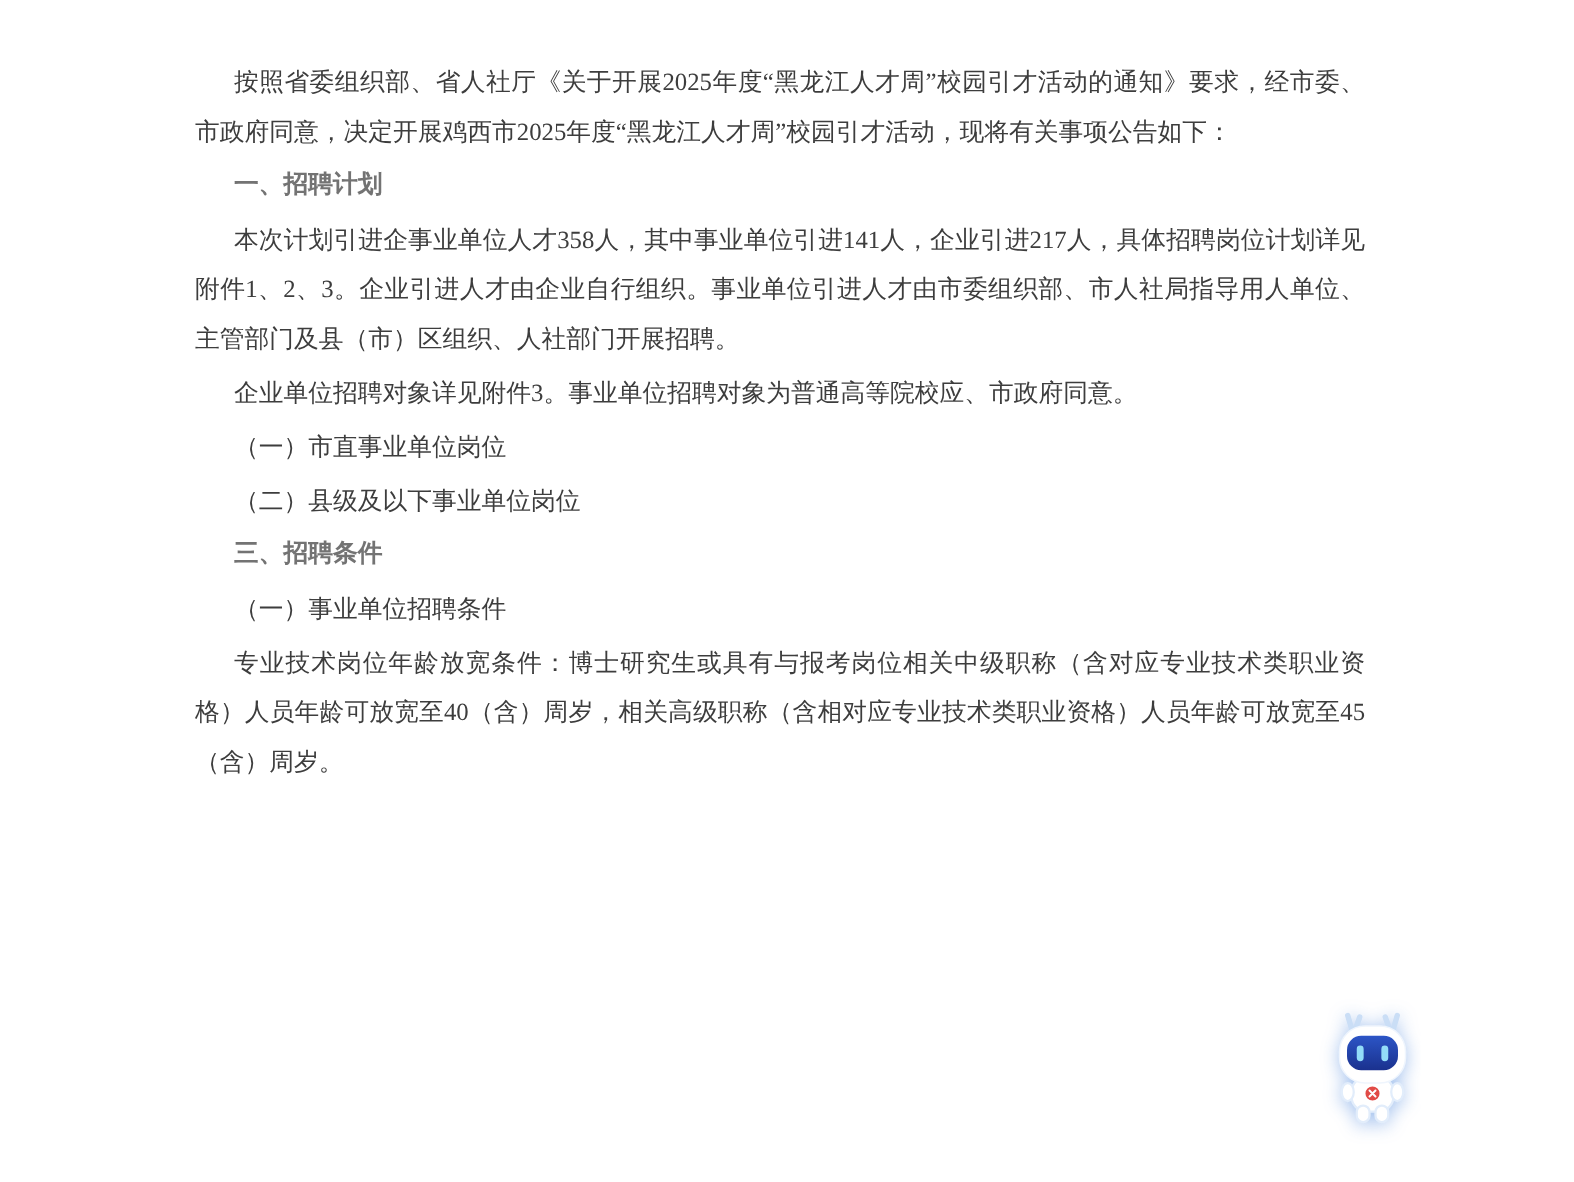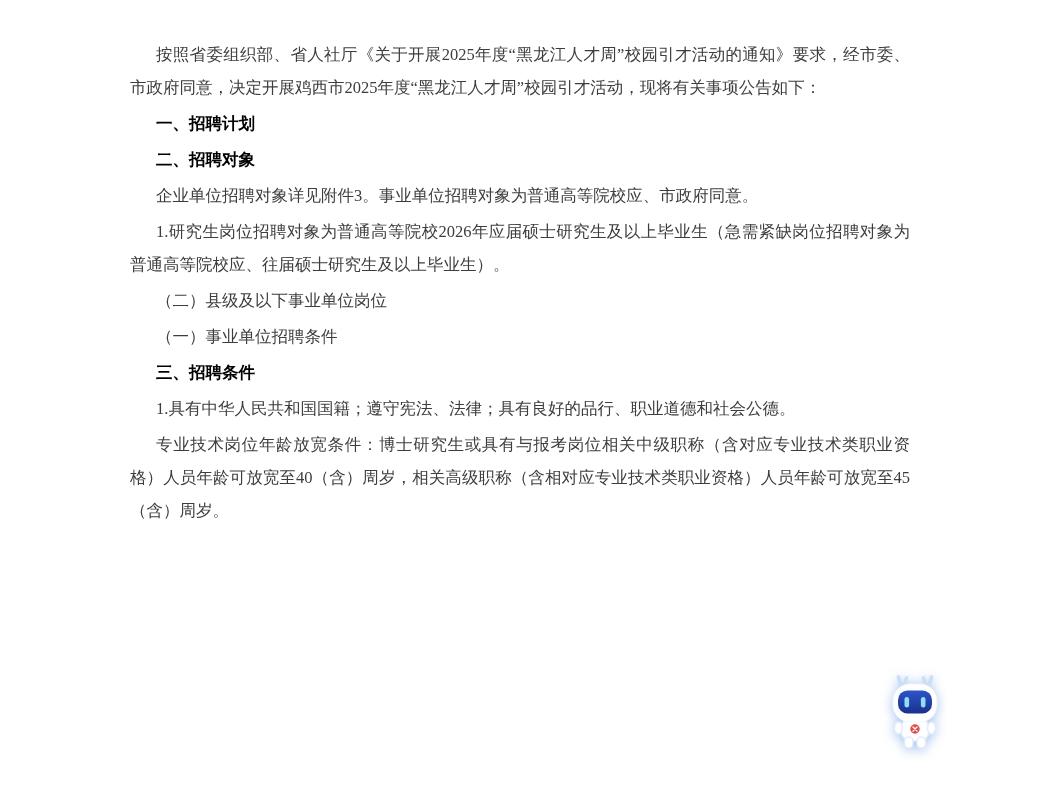--- a/index.html
+++ b/index.html
@@ -26,21 +26,21 @@
     font-size: 16.5px;
     line-height: 33px;
     color: #3d3d3d;
     text-indent: 26px;
     text-align: justify;
     font-family: "Liberation Serif", "DejaVu Serif", serif;
   }
   .para.heading {
     font-family: Liberation Sans, sans-serif;
     font-weight: 700;
-    color: #000000;
+    color: #737373;
   }
   .mascot {
     position: absolute;
     right: 4px;
     bottom: 38px;
     width: 56px;
     height: 78px;
     cursor: pointer;
   }
   .mascot svg {
@@ -49,27 +49,26 @@
   }
 </style>
 </head>
 <body>
 
 <div class="page">
 
   <div class="content">
       <p class="para body">按照省委组织部、省人社厅《关于开展2025年度“黑龙江人才周”校园引才活动的通知》要求，经市委、市政府同意，决定开展鸡西市2025年度“黑龙江人才周”校园引才活动，现将有关事项公告如下：</p>
       <p class="para heading">一、招聘计划</p>
-      <p class="para heading">二、招聘对象</p>
+      <p class="para body">本次计划引进企事业单位人才358人，其中事业单位引进141人，企业引进217人，具体招聘岗位计划详见附件1、2、3。企业引进人才由企业自行组织。事业单位引进人才由市委组织部、市人社局指导用人单位、主管部门及县（市）区组织、人社部门开展招聘。</p>
       <p class="para body">企业单位招聘对象详见附件3。事业单位招聘对象为普通高等院校应、市政府同意。</p>
-      <p class="para body">1.研究生岗位招聘对象为普通高等院校2026年应届硕士研究生及以上毕业生（急需紧缺岗位招聘对象为普通高等院校应、往届硕士研究生及以上毕业生）。</p>
+      <p class="para body">（一）市直事业单位岗位</p>
       <p class="para body">（二）县级及以下事业单位岗位</p>
+      <p class="para heading">三、招聘条件</p>
       <p class="para body">（一）事业单位招聘条件</p>
-      <p class="para heading">三、招聘条件</p>
-      <p class="para body">1.具有中华人民共和国国籍；遵守宪法、法律；具有良好的品行、职业道德和社会公德。</p>
       <p class="para body">专业技术岗位年龄放宽条件：博士研究生或具有与报考岗位相关中级职称（含对应专业技术类职业资格）人员年龄可放宽至40（含）周岁，相关高级职称（含相对应专业技术类职业资格）人员年龄可放宽至45（含）周岁。</p>
     </div>
 
   <div class="mascot">
     <svg width="56" height="78" viewBox="0 0 56 78" xmlns="http://www.w3.org/2000/svg">
       <defs>
         <linearGradient id="visorGrad" x1="0" y1="0" x2="0" y2="1">
           <stop offset="0" stop-color="#2c55c6"></stop>
           <stop offset="1" stop-color="#1a318e"></stop>
         </linearGradient>

